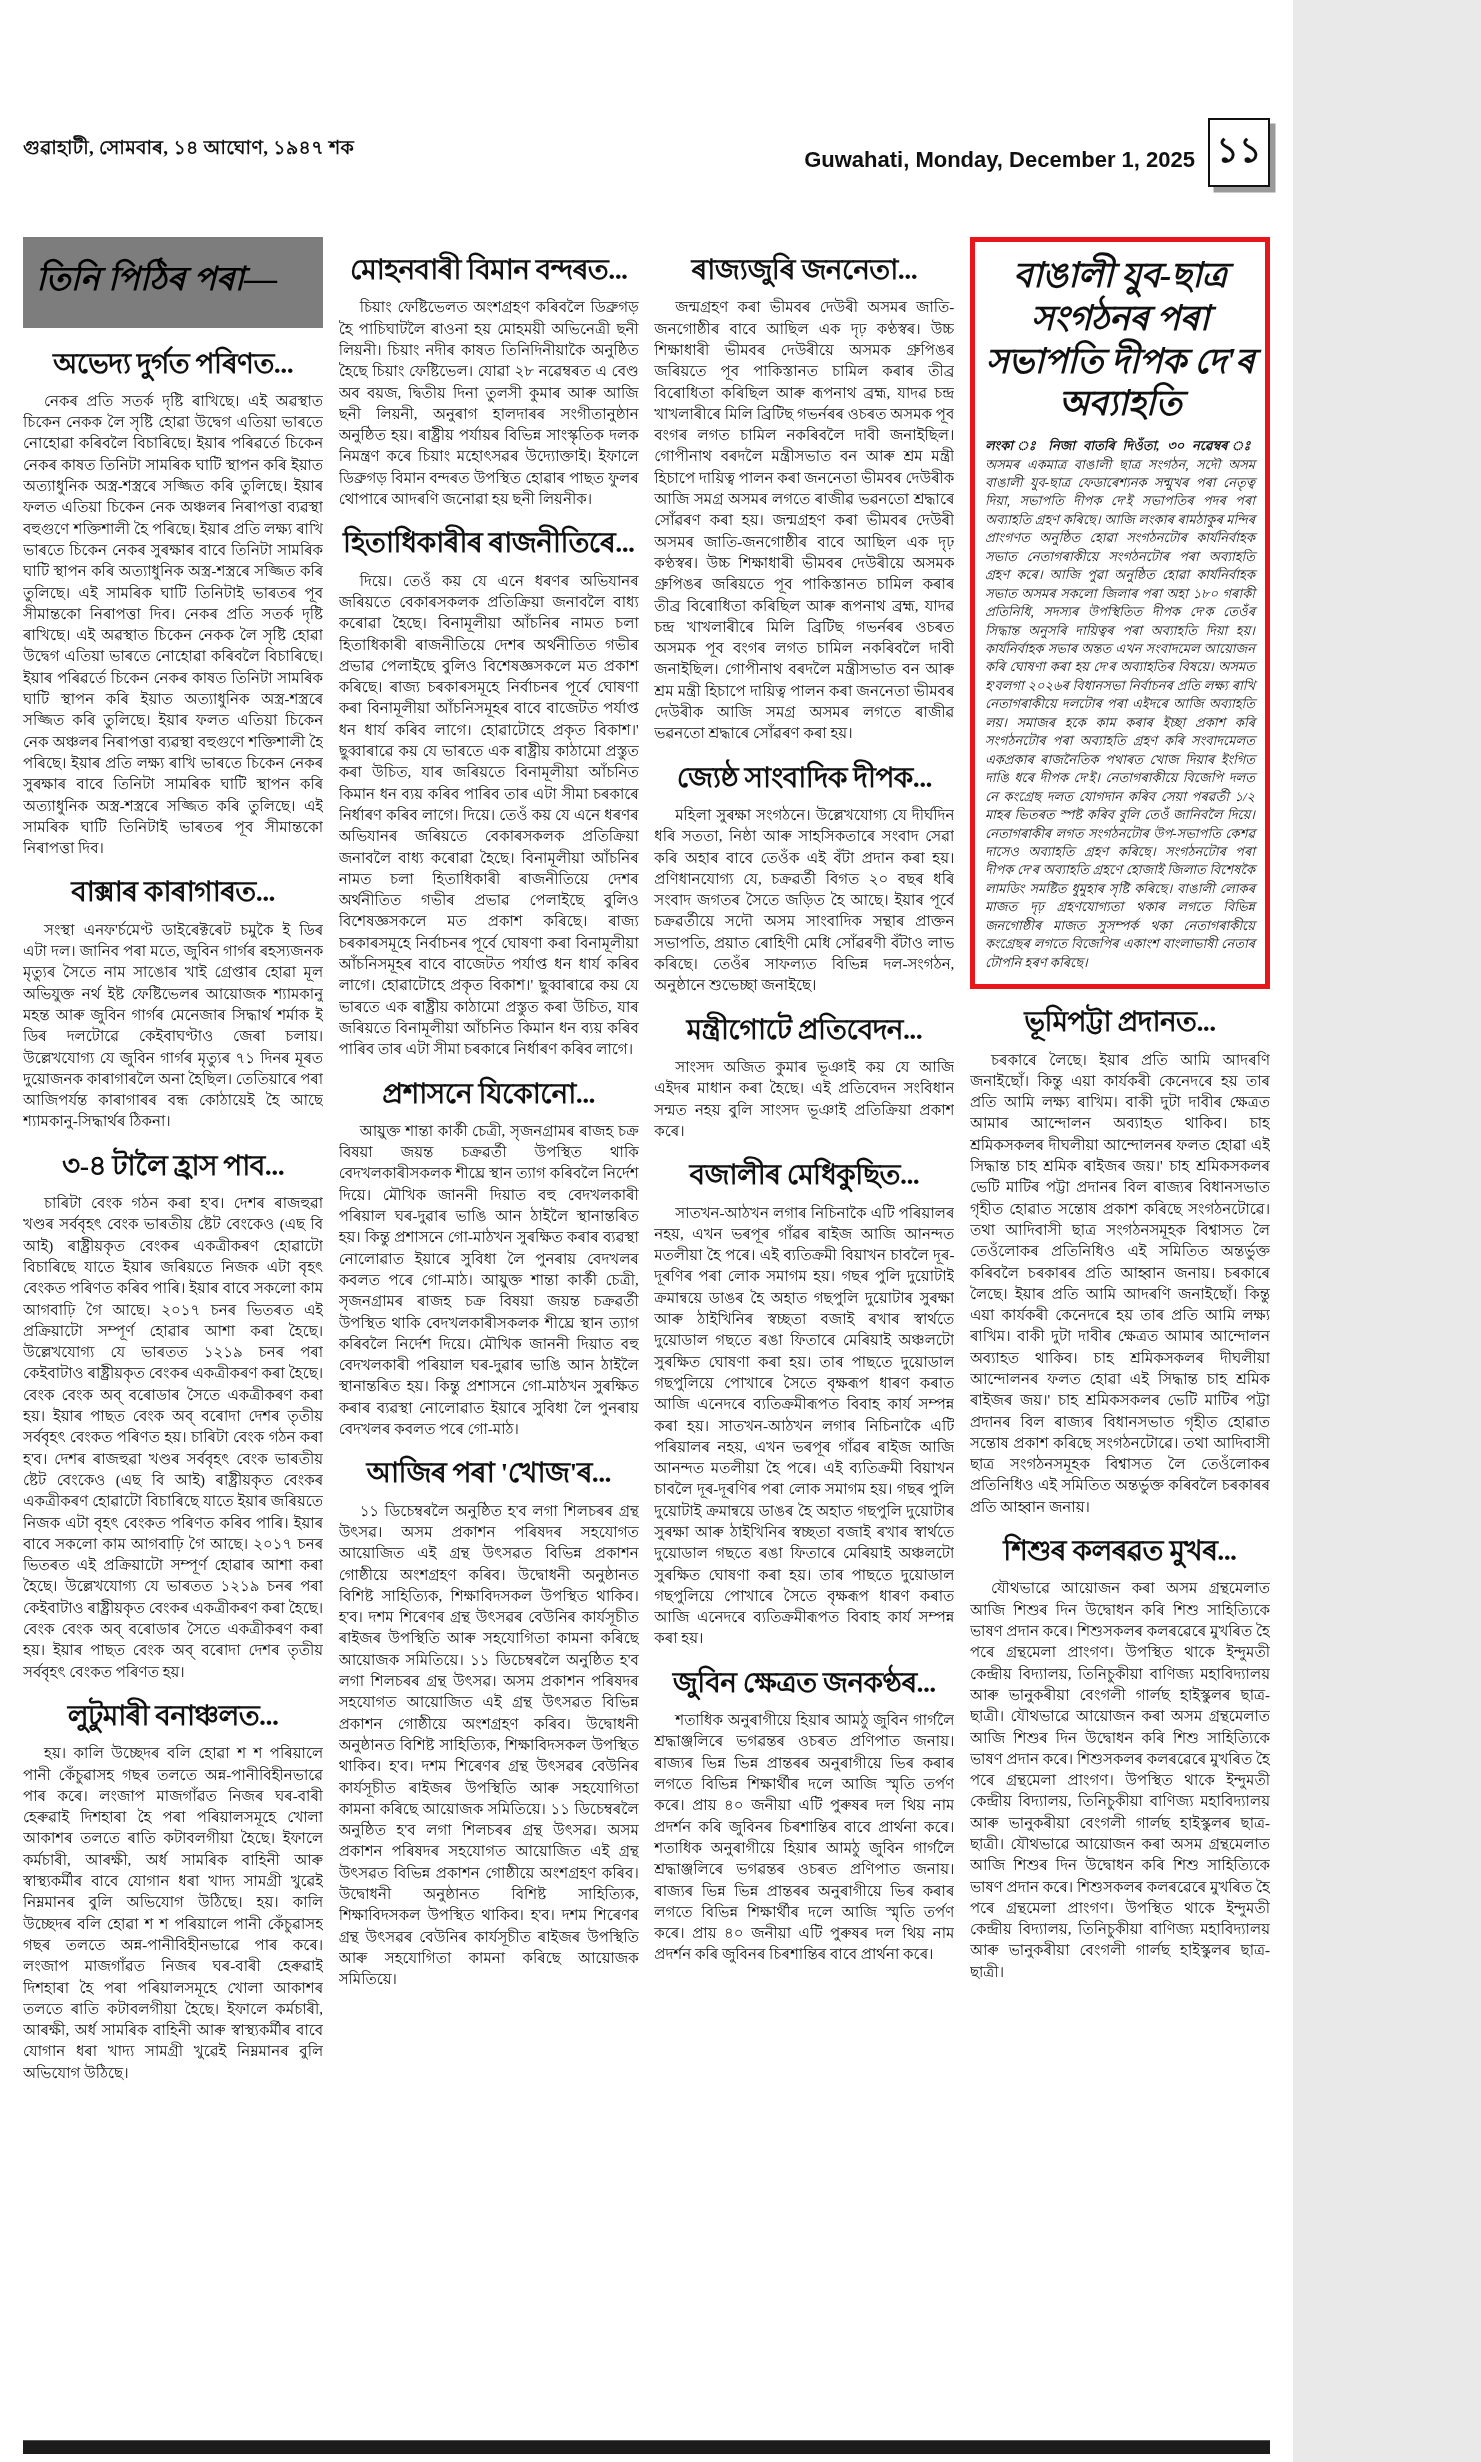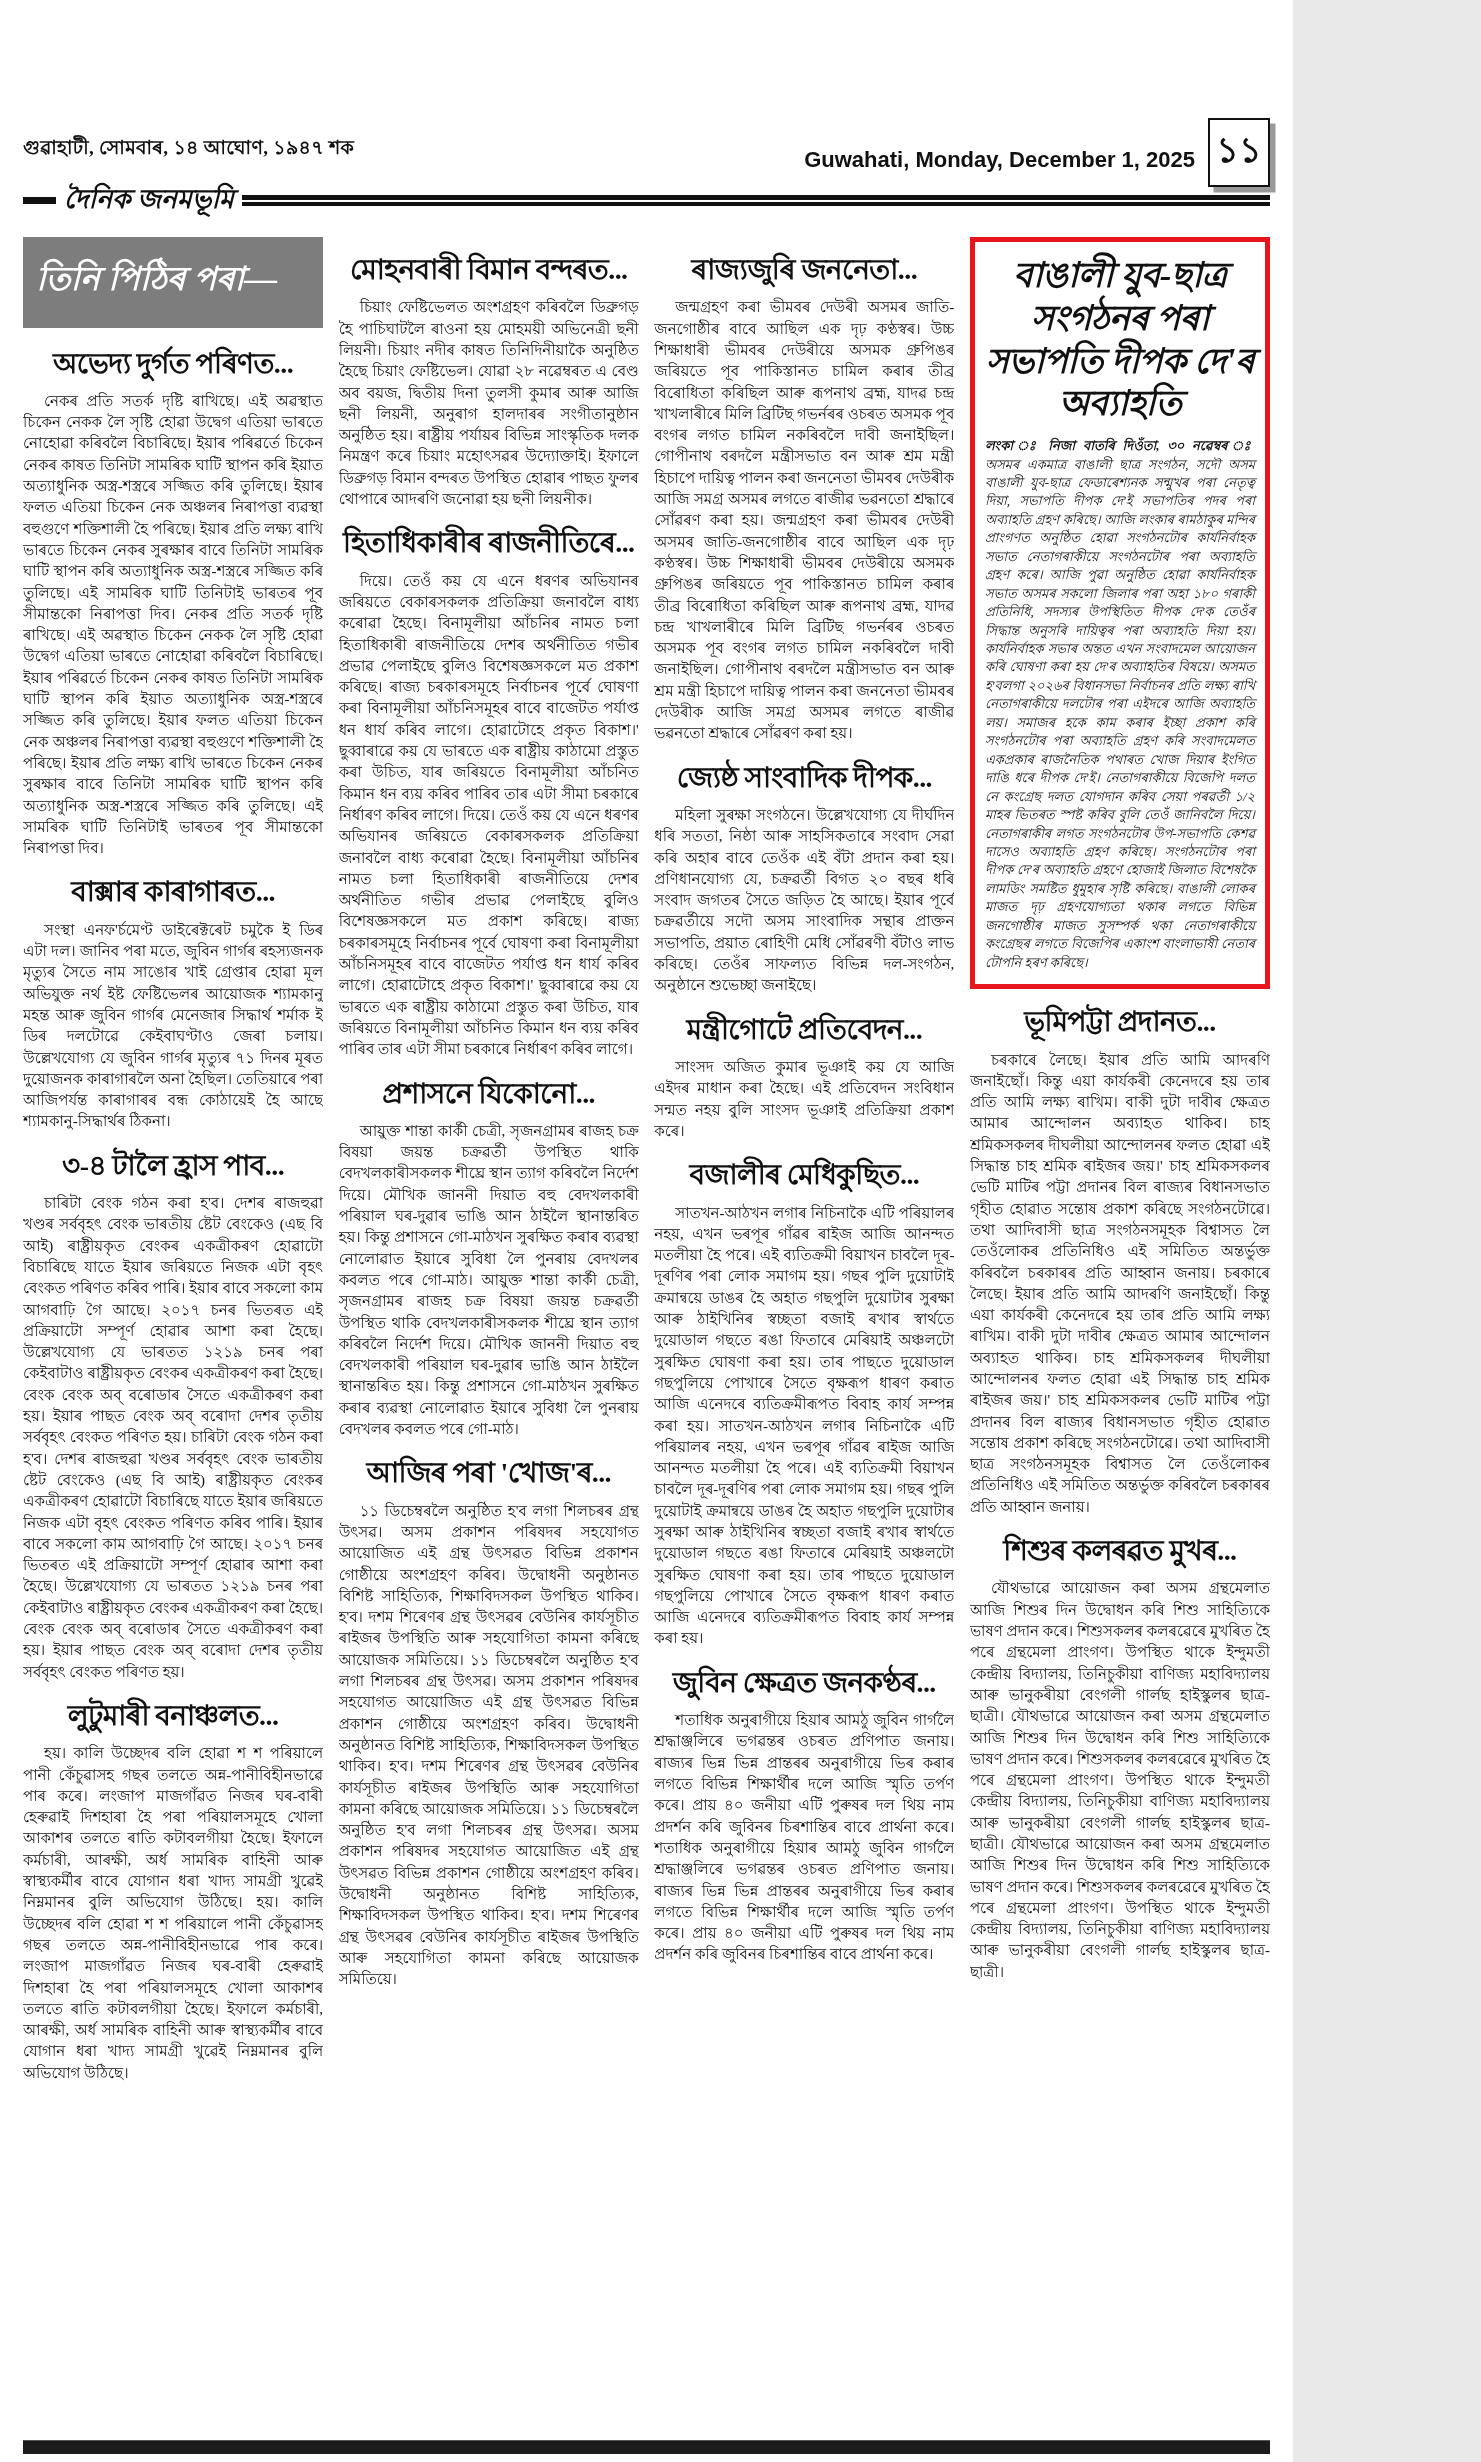--- a/index.html
+++ b/index.html
@@ -36,21 +36,21 @@
   .mast .name{font-size:26.6px;font-weight:bold;font-style:italic;white-space:nowrap;}
   .mast .rules{flex:1;height:11px;
     background:linear-gradient(#111 0 5px, #fff 5px 7.2px, #111 7.2px 11px);}
   
   .content{
     position:absolute;top:237px;left:23px;right:23px;bottom:33px;
     display:grid;grid-template-columns:repeat(4,1fr);column-gap:15.5px;
   }
   .col{overflow:hidden;}
   .kicker{
-    background:#7d7d7d;color:#ffffff;
+    background:#7d7d7d;color:#000000;
     font-size:33px;font-weight:bold;font-style:italic;
     padding:15.5px 13.3px 19px 13.3px;margin-bottom:20px;
   }
   .headline{
     font-size:28px;font-weight:bold;text-align:center;
     line-height:1.12;margin:17px 0 12px 0;letter-spacing:-0.6px;
   }
   .body{
     font-size:15px;line-height:1.42;text-align:justify;
     text-indent:1.4em;word-break:break-word;
@@ -80,25 +80,20 @@
   <div class="hdr">
     <div class="hdr-date-as">গুৱাহাটী, সোমবাৰ, ১৪ আঘোণ, ১৯৪৭ শক</div>
     <div class="hdr-right">
       <div class="hdr-date-en">Guwahati, Monday, December 1, 2025</div>
       <div class="pageno-box">
         <span>১১</span>
       </div>
     </div>
   </div>
 
-  <div class="mast">
-    <div class="dash"></div>
-    <div class="name">দৈনিক জনমভূমি</div>
-    <div class="rules"></div>
-  </div>
 
   <div class="content">
 
     <div class="col">
       <div class="kicker">তিনি পিঠিৰ পৰা—</div>
 
       <div class="article">
         <div class="headline">অভেদ্য দুর্গত পৰিণত...</div>
         <div class="body">নেকৰ প্ৰতি সতৰ্ক দৃষ্টি ৰাখিছে। এই অৱস্থাত চিকেন নেকক লৈ সৃষ্টি হোৱা উদ্বেগ এতিয়া ভাৰতে নোহোৱা কৰিবলৈ বিচাৰিছে। ইয়াৰ পৰিৱৰ্তে চিকেন নেকৰ কাষত তিনিটা সামৰিক ঘাটি স্থাপন কৰি ইয়াত অত্যাধুনিক অস্ত্ৰ-শস্ত্ৰৰে সজ্জিত কৰি তুলিছে। ইয়াৰ ফলত এতিয়া চিকেন নেক অঞ্চলৰ নিৰাপত্তা ব্যৱস্থা বহুগুণে শক্তিশালী হৈ পৰিছে। ইয়াৰ প্ৰতি লক্ষ্য ৰাখি ভাৰতে চিকেন নেকৰ সুৰক্ষাৰ বাবে তিনিটা সামৰিক ঘাটি স্থাপন কৰি অত্যাধুনিক অস্ত্ৰ-শস্ত্ৰৰে সজ্জিত কৰি তুলিছে। এই সামৰিক ঘাটি তিনিটাই ভাৰতৰ পূব সীমান্তকো নিৰাপত্তা দিব। নেকৰ প্ৰতি সতৰ্ক দৃষ্টি ৰাখিছে। এই অৱস্থাত চিকেন নেকক লৈ সৃষ্টি হোৱা উদ্বেগ এতিয়া ভাৰতে নোহোৱা কৰিবলৈ বিচাৰিছে। ইয়াৰ পৰিৱৰ্তে চিকেন নেকৰ কাষত তিনিটা সামৰিক ঘাটি স্থাপন কৰি ইয়াত অত্যাধুনিক অস্ত্ৰ-শস্ত্ৰৰে সজ্জিত কৰি তুলিছে। ইয়াৰ ফলত এতিয়া চিকেন নেক অঞ্চলৰ নিৰাপত্তা ব্যৱস্থা বহুগুণে শক্তিশালী হৈ পৰিছে। ইয়াৰ প্ৰতি লক্ষ্য ৰাখি ভাৰতে চিকেন নেকৰ সুৰক্ষাৰ বাবে তিনিটা সামৰিক ঘাটি স্থাপন কৰি অত্যাধুনিক অস্ত্ৰ-শস্ত্ৰৰে সজ্জিত কৰি তুলিছে। এই সামৰিক ঘাটি তিনিটাই ভাৰতৰ পূব সীমান্তকো নিৰাপত্তা দিব।</div>
       </div>

